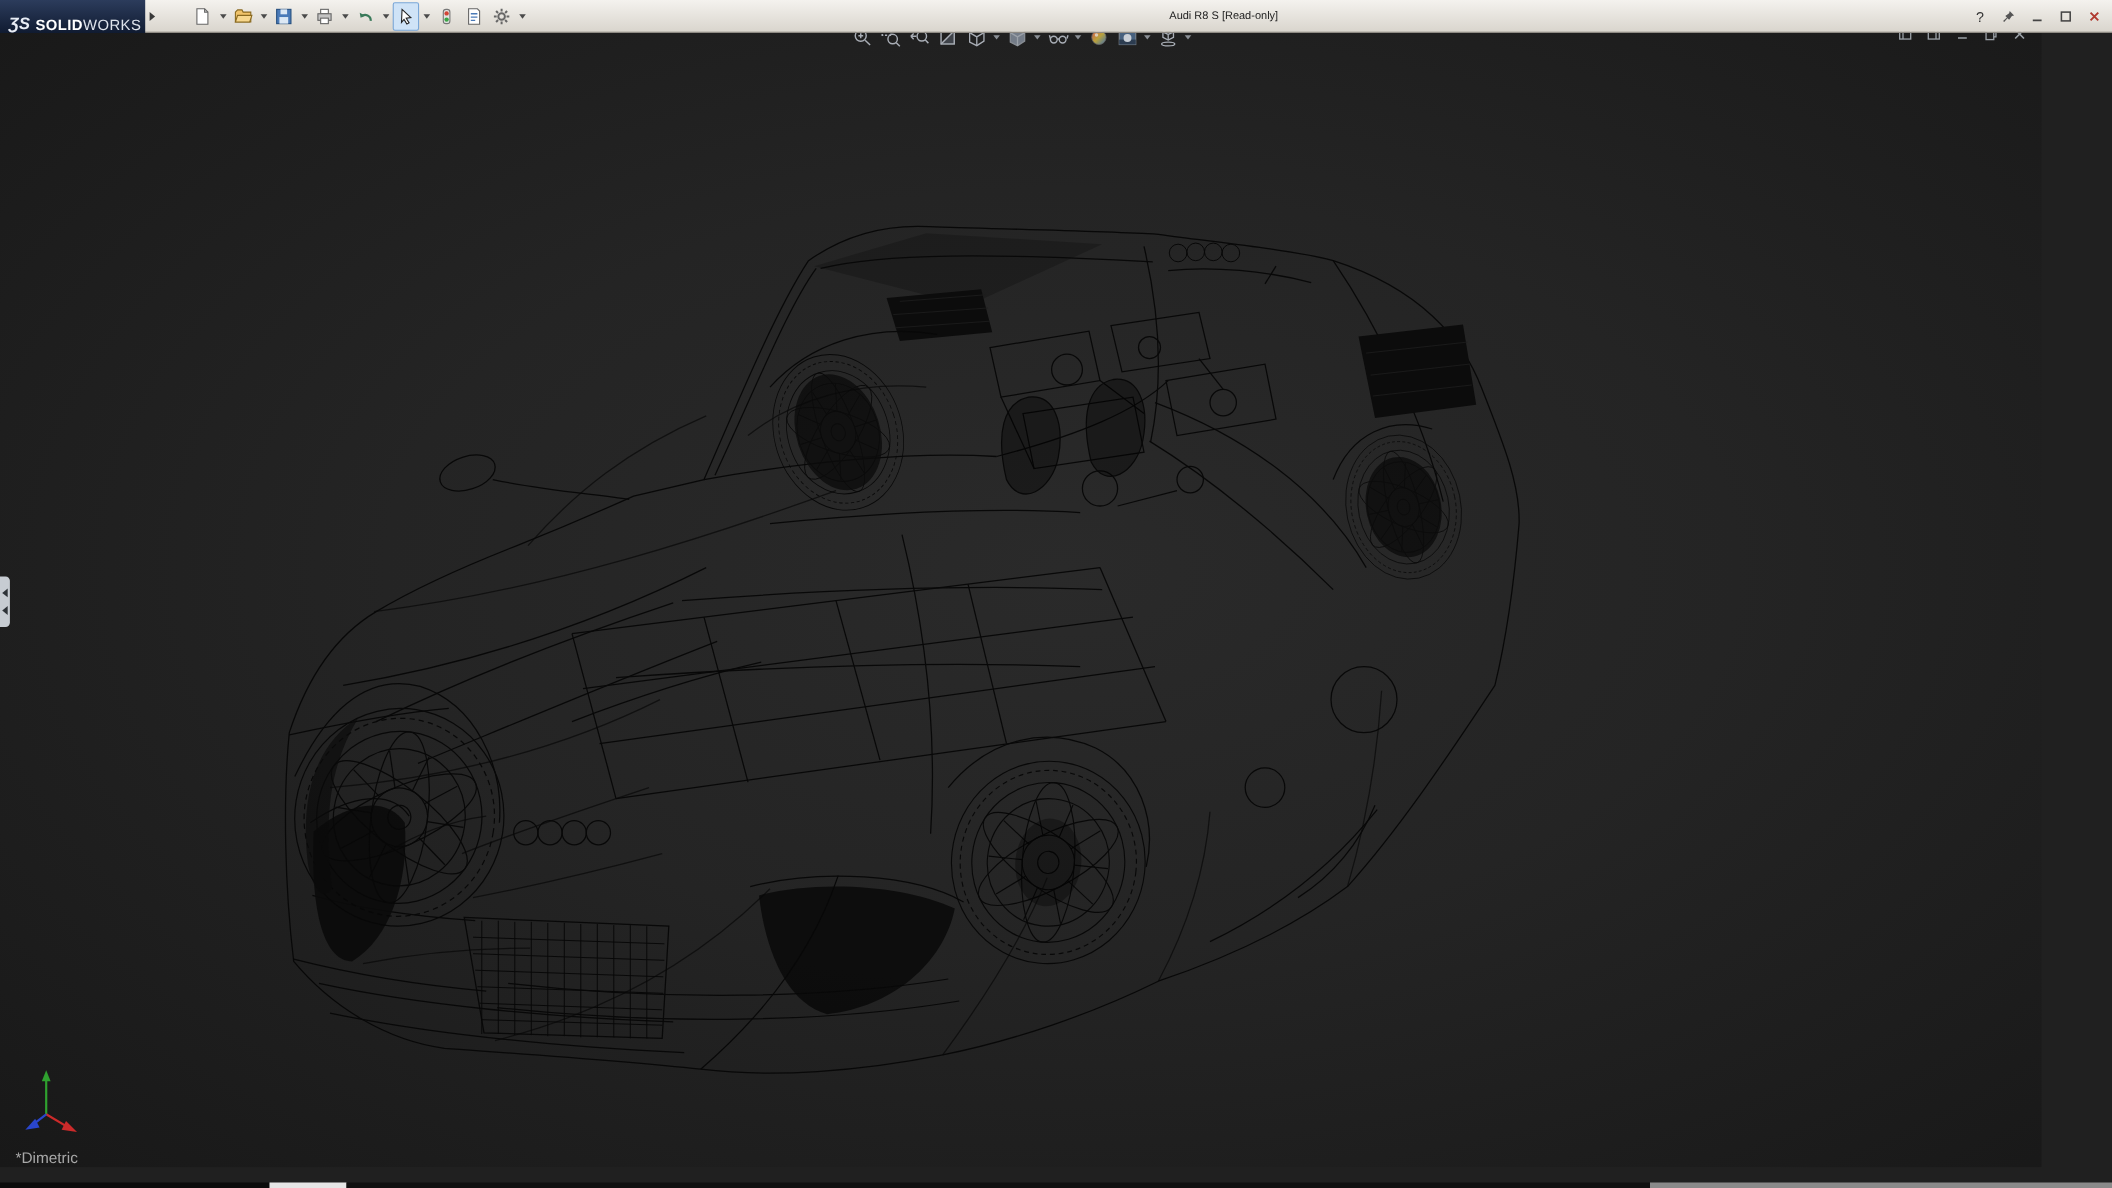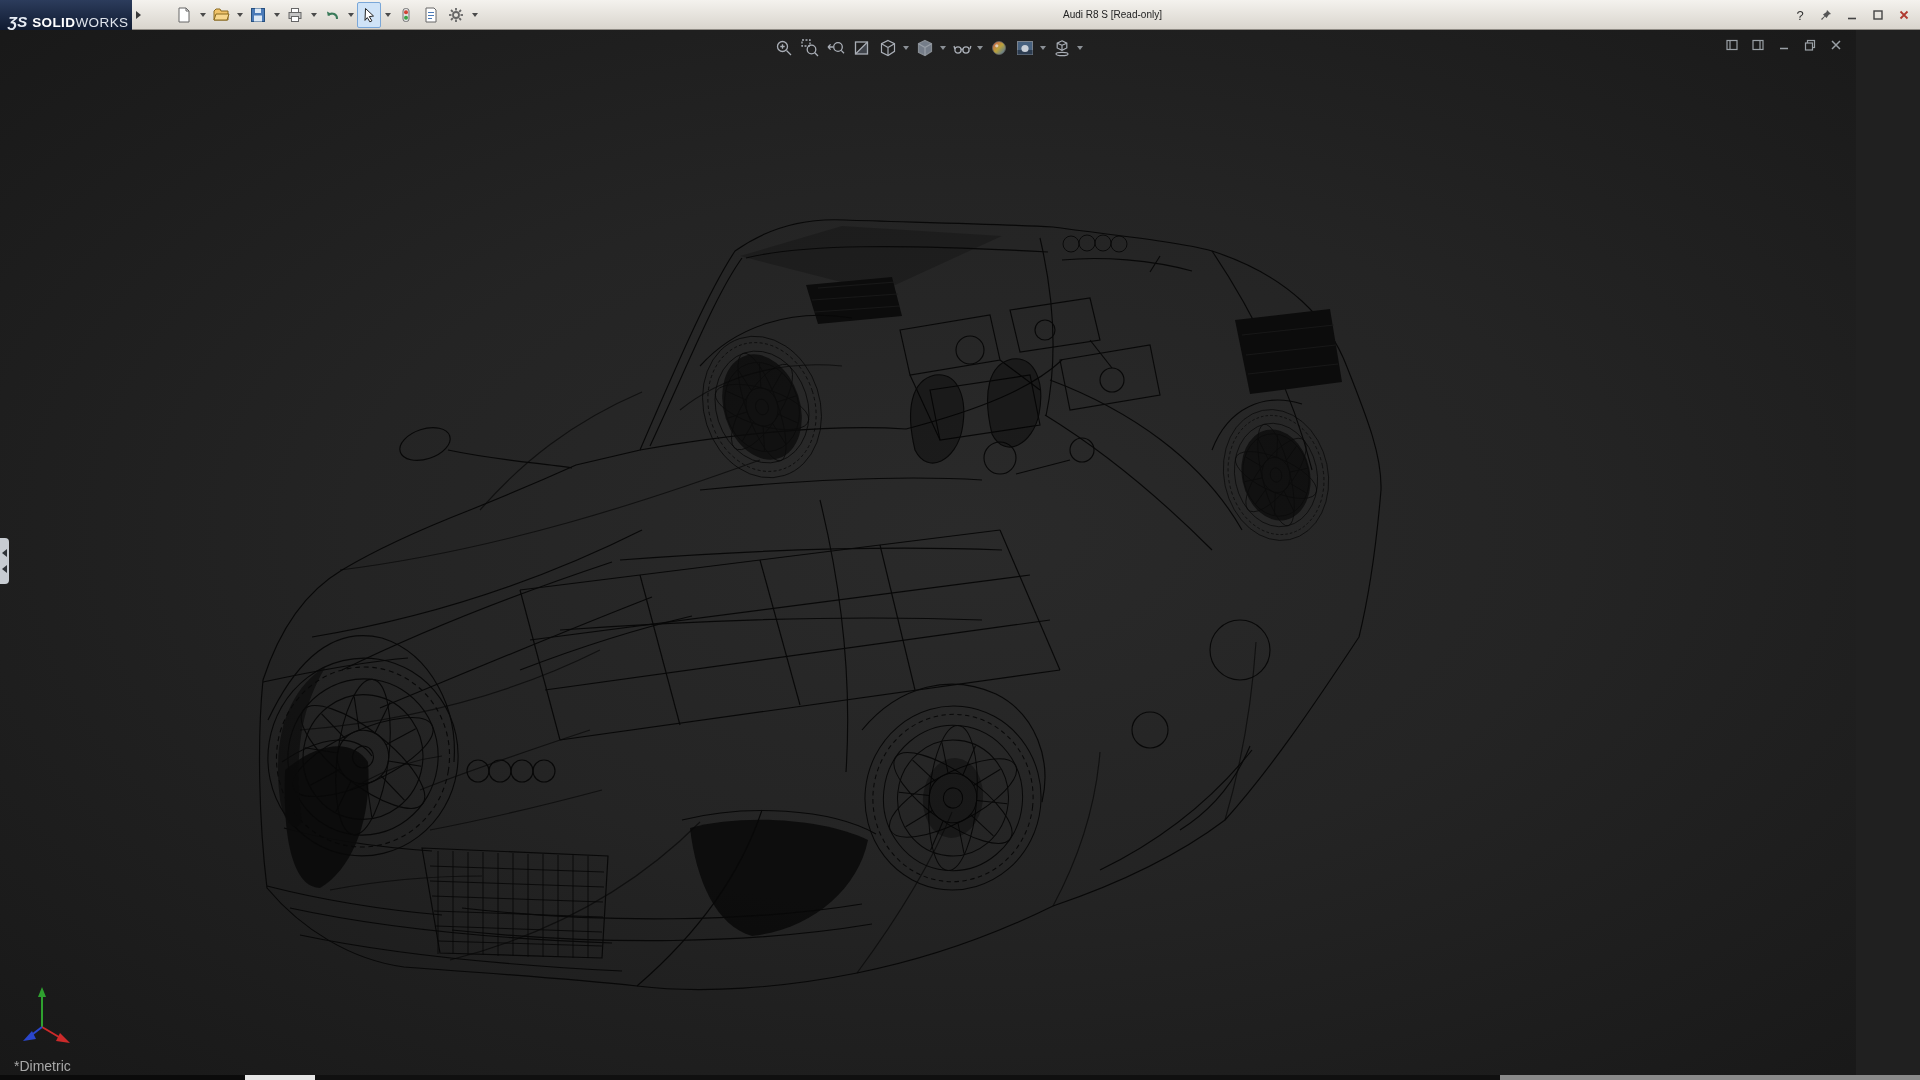--- a/index.html
+++ b/index.html
@@ -28,21 +28,21 @@
     border-left:3.5px solid transparent;border-right:3.5px solid transparent}
 
   .win-title{position:absolute;left:1063px;top:0;height:30px;line-height:30px;
     font-size:10px;color:#222;white-space:nowrap}
 
   .win-controls{position:absolute;right:5px;top:0;height:30px;display:flex;align-items:center;gap:4px}
   .wc-btn{width:22px;height:20px;display:flex;align-items:center;justify-content:center;
     border:1px solid transparent;border-radius:2px;cursor:pointer;font-size:13px;color:#333}
 
   
-  .viewport{position:absolute;top:30px;left:0;width:1856px;height:1045px;
+  .viewport{position:absolute;top:16px;left:0;width:1856px;height:1045px;
     background:radial-gradient(ellipse at 52% 48%, #2a2a2a 0%, #242424 45%, #181818 100%);overflow:hidden}
   .model-svg{position:absolute;top:0;left:0}
 
   
   .headsup{position:absolute;top:5px;left:50%;transform:translateX(-50%);
     display:flex;align-items:center;gap:1px;z-index:10}
   .hbtn{width:25px;height:26px;display:flex;align-items:center;justify-content:center;
     border-radius:3px;cursor:pointer}
   .hdd{width:10px;height:26px;display:flex;align-items:center;justify-content:center;cursor:pointer}
   .hdd::after{content:"";width:0;height:0;border-top:4px solid #8b9096;

